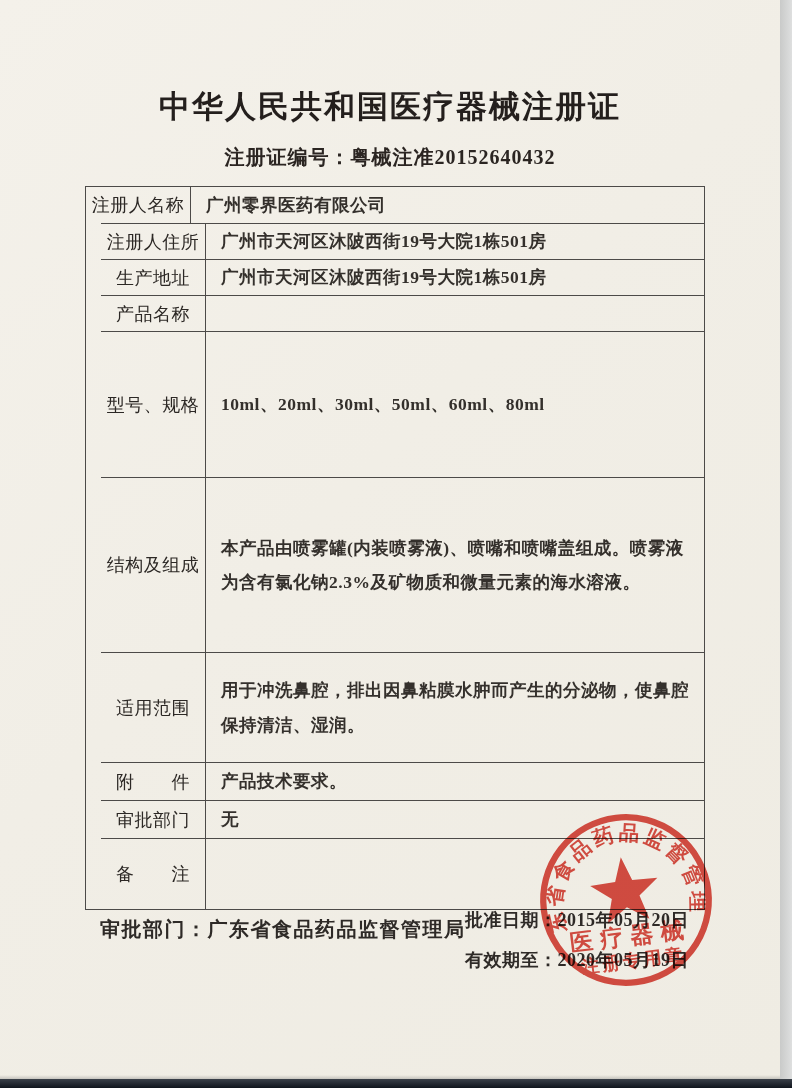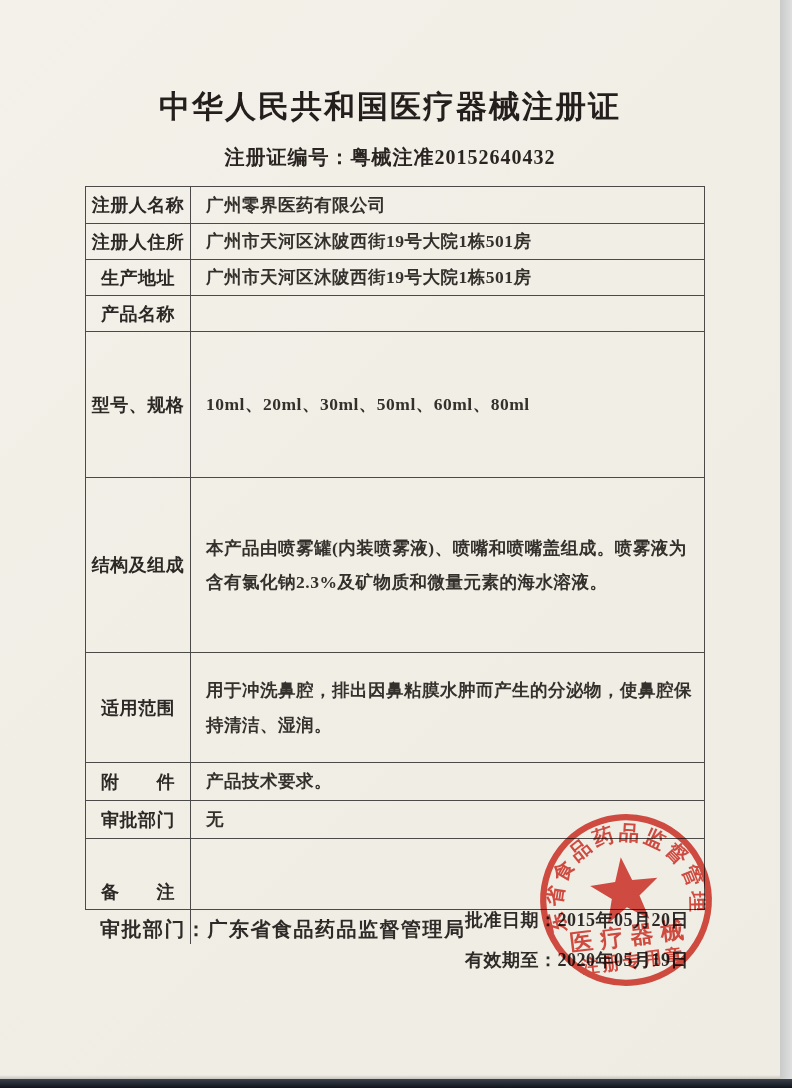--- a/index.html
+++ b/index.html
@@ -31,34 +31,34 @@
   .reg-line{
     position:absolute;left:0;top:144px;width:780px;text-align:center;
     font-size:20px;font-weight:bold;color:#2b2522;letter-spacing:1px;
   }
   .cert-table{
     position:absolute;left:85px;top:186px;width:620px;
     border:1px solid #4c4a48;box-sizing:border-box;
     background:rgba(255,255,255,0.0);
   }
   .trow{display:flex;box-sizing:border-box;}
-  .trow + .trow{border-top:1px solid #4c4a48;}
+  .trow + .trow{border-top:1px solid #4c4a48;margin-left:15px;}
   .tlabel{
     width:105px;flex:0 0 105px;border-right:1px solid #4c4a48;
     display:flex;align-items:center;justify-content:center;
-    font-size:18px;font-weight:bold;color:#2c2825;text-align:center;
+    font-size:18px;font-weight:normal;color:#2c2825;text-align:center;
     letter-spacing:.5px;box-sizing:border-box;
   }
   .tvalue{
     flex:1;display:flex;align-items:center;
     padding:4px 10px 4px 15px;font-size:17.5px;color:#34302c;
     line-height:1.95;letter-spacing:.5px;box-sizing:border-box;font-weight:bold;
   }
   .h36{height:36px;} .h146{height:146px;} .h175{height:175px;justify-content:center;}
-  .h110{height:110px;} .h38{height:38px;} .h71{height:71px;flex-direction:column;}
+  .h110{height:110px;} .h38{height:38px;} .h71{height:71px;}
   .footer-left{
     position:absolute;left:100px;top:916px;font-size:20px;color:#2e2a27;
     letter-spacing:1.5px;font-weight:bold;
   }
   .footer-left .val{font-weight:bold;}
   .footer-right{
     position:absolute;left:465px;top:908px;font-size:18px;color:#2e2a27;
     letter-spacing:.5px;font-weight:bold;
   }
   .footer-right .fline{margin-bottom:16px;white-space:nowrap;}

